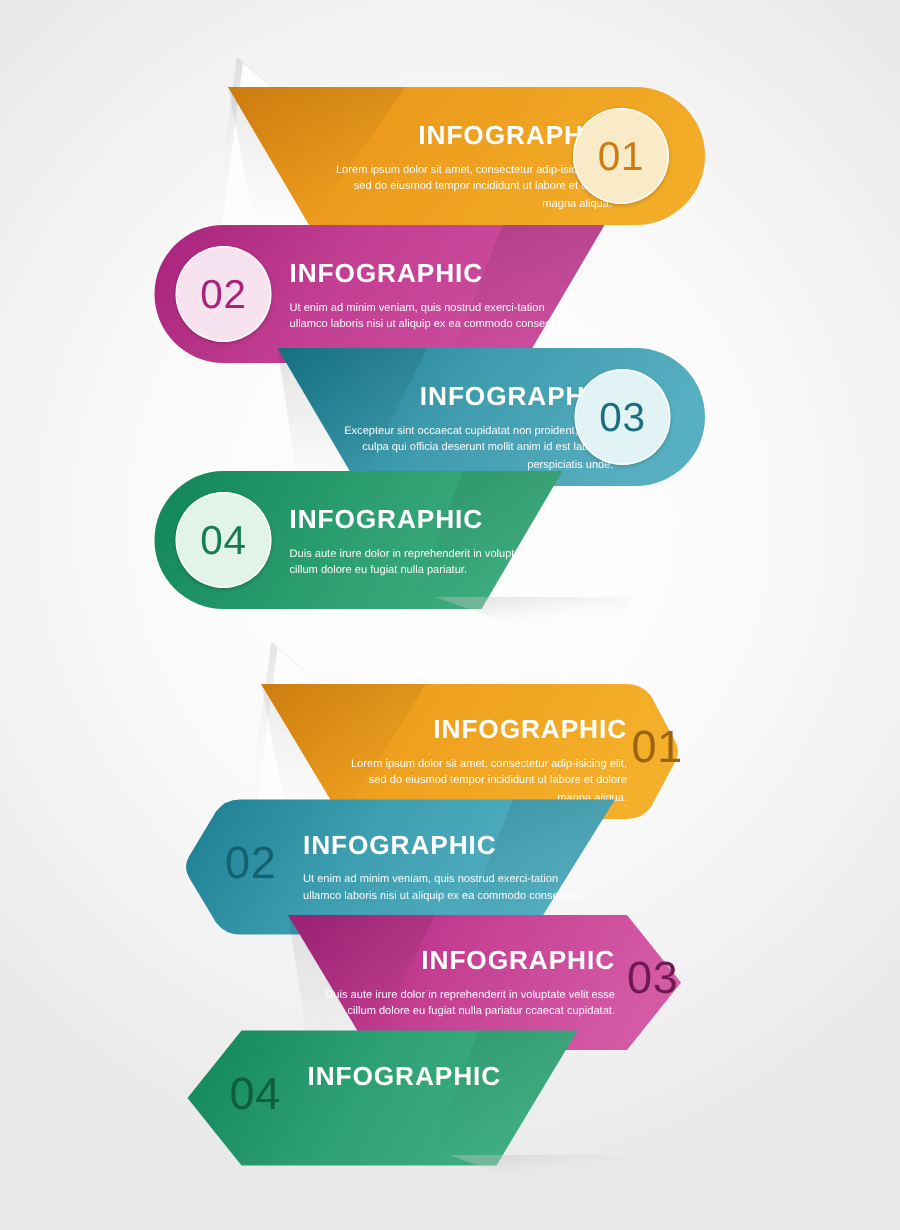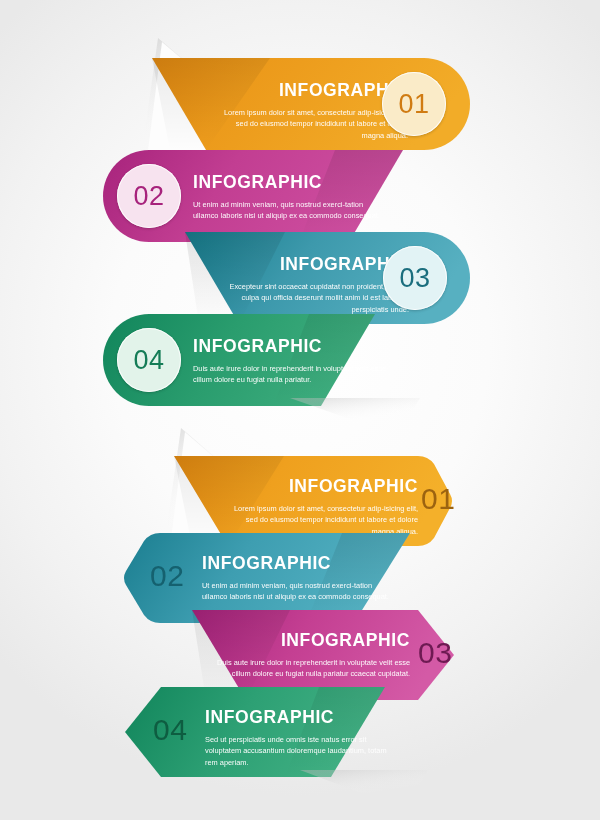--- a/index.html
+++ b/index.html
@@ -298,21 +298,20 @@
             <stop offset="0%" stop-color="#000" stop-opacity=".22"></stop>
             <stop offset="100%" stop-color="#000" stop-opacity="0"></stop>
           </linearGradient>
         </defs>
         <path d="M 38 0 H 262 L 208 90 H 38 L 2 45 Z" fill="url(#gGr2)"></path>
         <path d="M 196 0 H 262 L 208 90 H 162 Z" fill="url(#gGr2s)" opacity=".35"></path>
       </svg>
       <div class="flatnum" style="left:30px; top:28px; color:#0E5D41;">04</div>
       <div class="rib-text ta-left" style="left:82px; top:22px; width:196px;">
         <div class="rib-title">INFOGRAPHIC</div>
-        <div class="rib-body" style="margin-top:7px;">Sed ut perspiciatis unde omnis iste natus error sit voluptatem accusantium doloremque laudantium, totam rem aperiam.</div>
       </div>
     </div>
 
     <div class="fold" style="left:300px; top:770px;">
       <svg width="150" height="42" viewBox="0 0 150 42">
         <defs>
           <linearGradient id="foldBotB" x1="0" y1="0" x2="0.5" y2="1">
             <stop offset="0%" stop-color="#b5b5b5" stop-opacity=".5"></stop>
             <stop offset="70%" stop-color="#ffffff" stop-opacity="0"></stop>
           </linearGradient>

